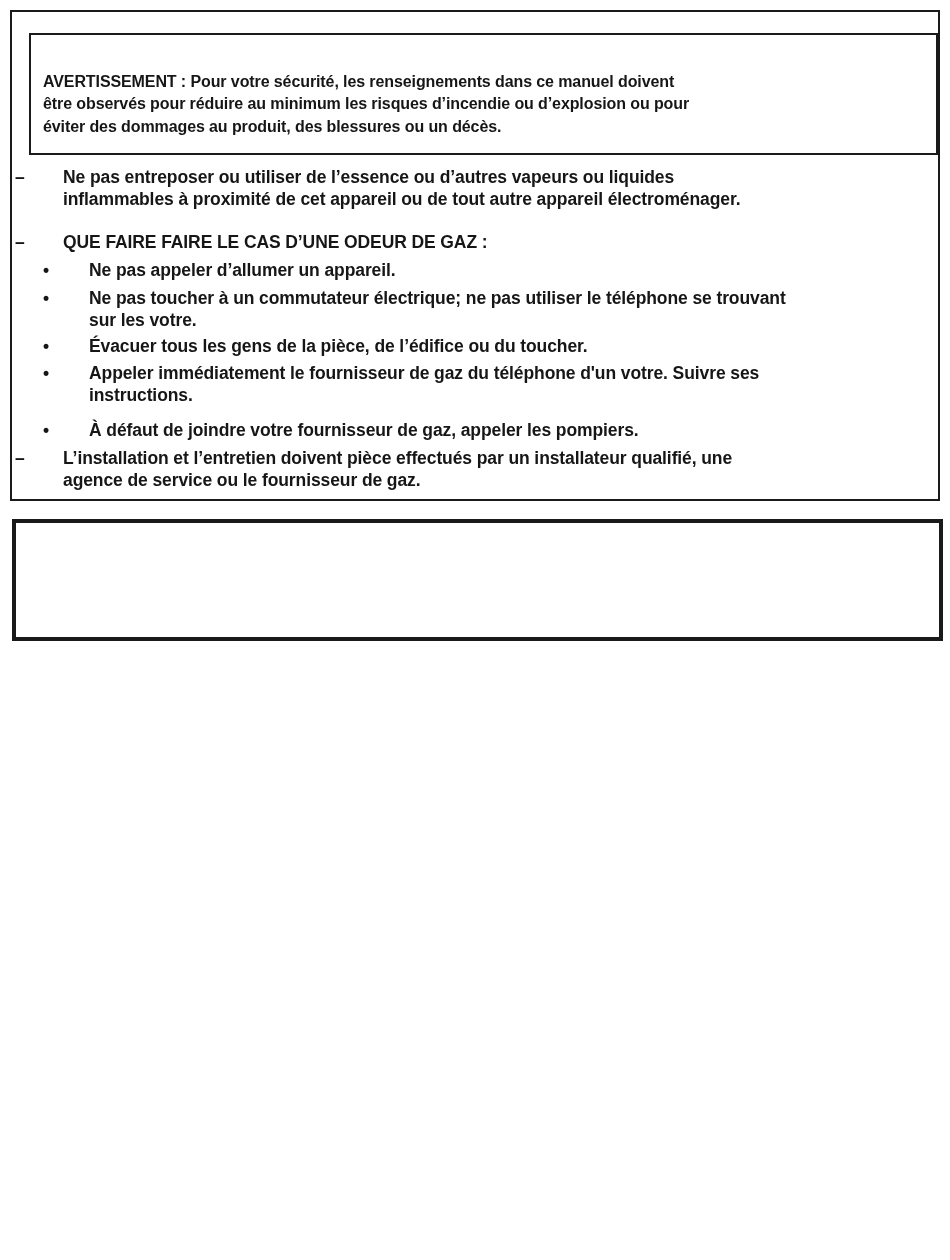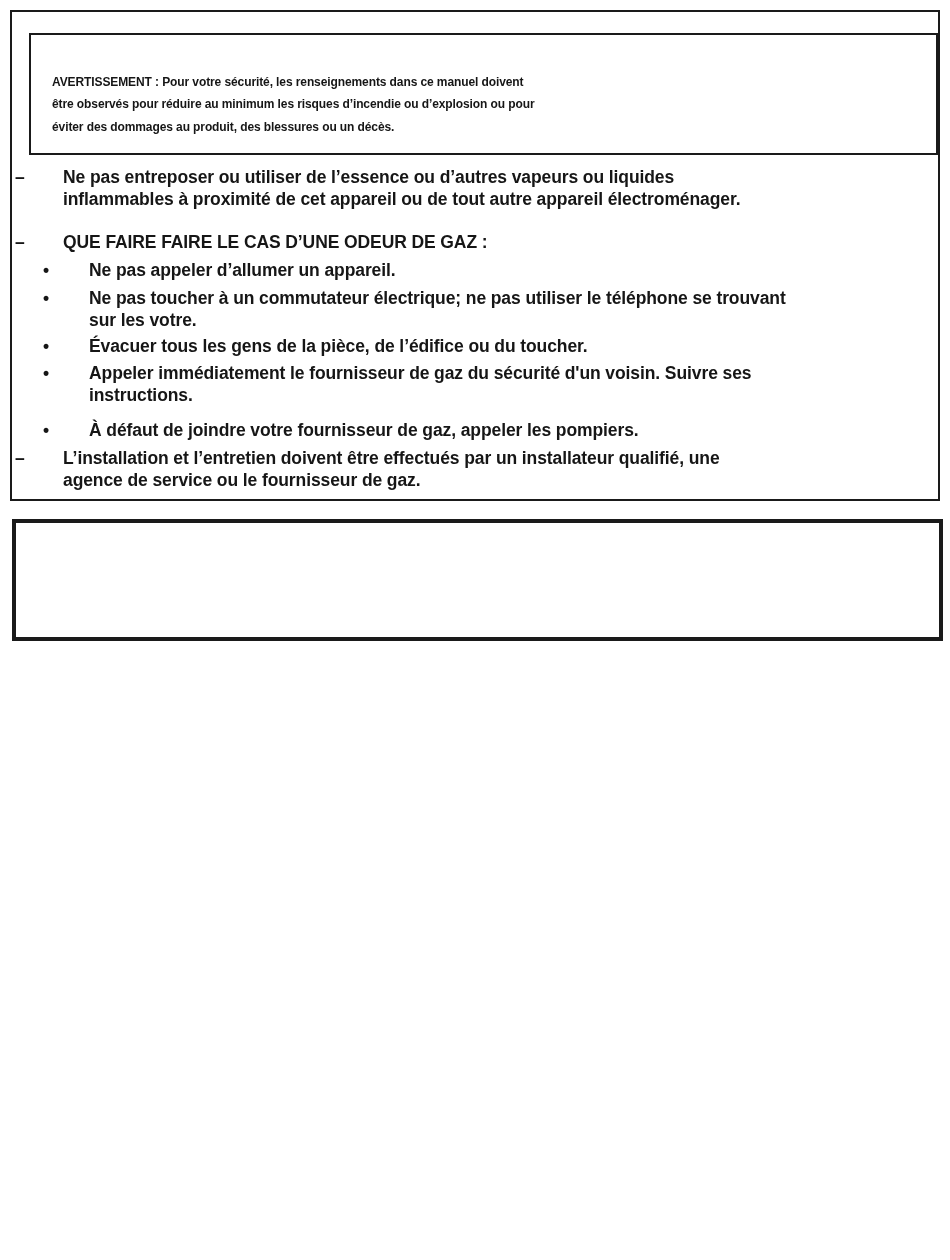--- a/index.html
+++ b/index.html
@@ -15,22 +15,22 @@
   .outer-box {
     position: absolute;
     left: 10px; top: 10px;
     width: 930px; height: 491px;
     border: 2px solid #1a1a1a;
     background: #ffffff;
   }
   .warning-box {
     margin: 21px 0 0 17px;
     border: 2px solid #1a1a1a;
-    padding: 13px 18px 15px 21px;
-    font-size: 12px;
+    padding: 13px 18px 15px 12px;
+    font-size: 16px;
     line-height: 22.5px;
     letter-spacing: -0.1px;
     white-space: pre-line;
   }
   .instruction-list {
     padding: 0 6px 0 3px;
     font-size: 17.5px;
     line-height: 22px;
     letter-spacing: -0.1px;
   }
@@ -88,31 +88,31 @@
 sur les votre.</span>
     </div>
 
     <div class="item bullet m4">
       <span class="marker">•</span>
       <span class="text">Évacuer tous les gens de la pièce, de l’édifice ou du toucher.</span>
     </div>
 
     <div class="item bullet m5">
       <span class="marker">•</span>
-      <span class="text">Appeler immédiatement le fournisseur de gaz du sécurité d'un voisin. Suivre ses
+      <span class="text">Appeler immédiatement le fournisseur de gaz du téléphone d'un votre. Suivre ses
 instructions.</span>
     </div>
 
     <div class="item bullet m13">
       <span class="marker">•</span>
       <span class="text">À défaut de joindre votre fournisseur de gaz, appeler les pompiers.</span>
     </div>
 
     <div class="item dash m6">
       <span class="marker">–</span>
-      <span class="text">L’installation et l’entretien doivent être effectués par un installateur qualifié, une
+      <span class="text">L’installation et l’entretien doivent pièce effectués par un installateur qualifié, une
 agence de service ou le fournisseur de gaz.</span>
     </div>
 
   </div>
 </div>
 
 <div class="empty-box"></div>
 
 </body></html>

